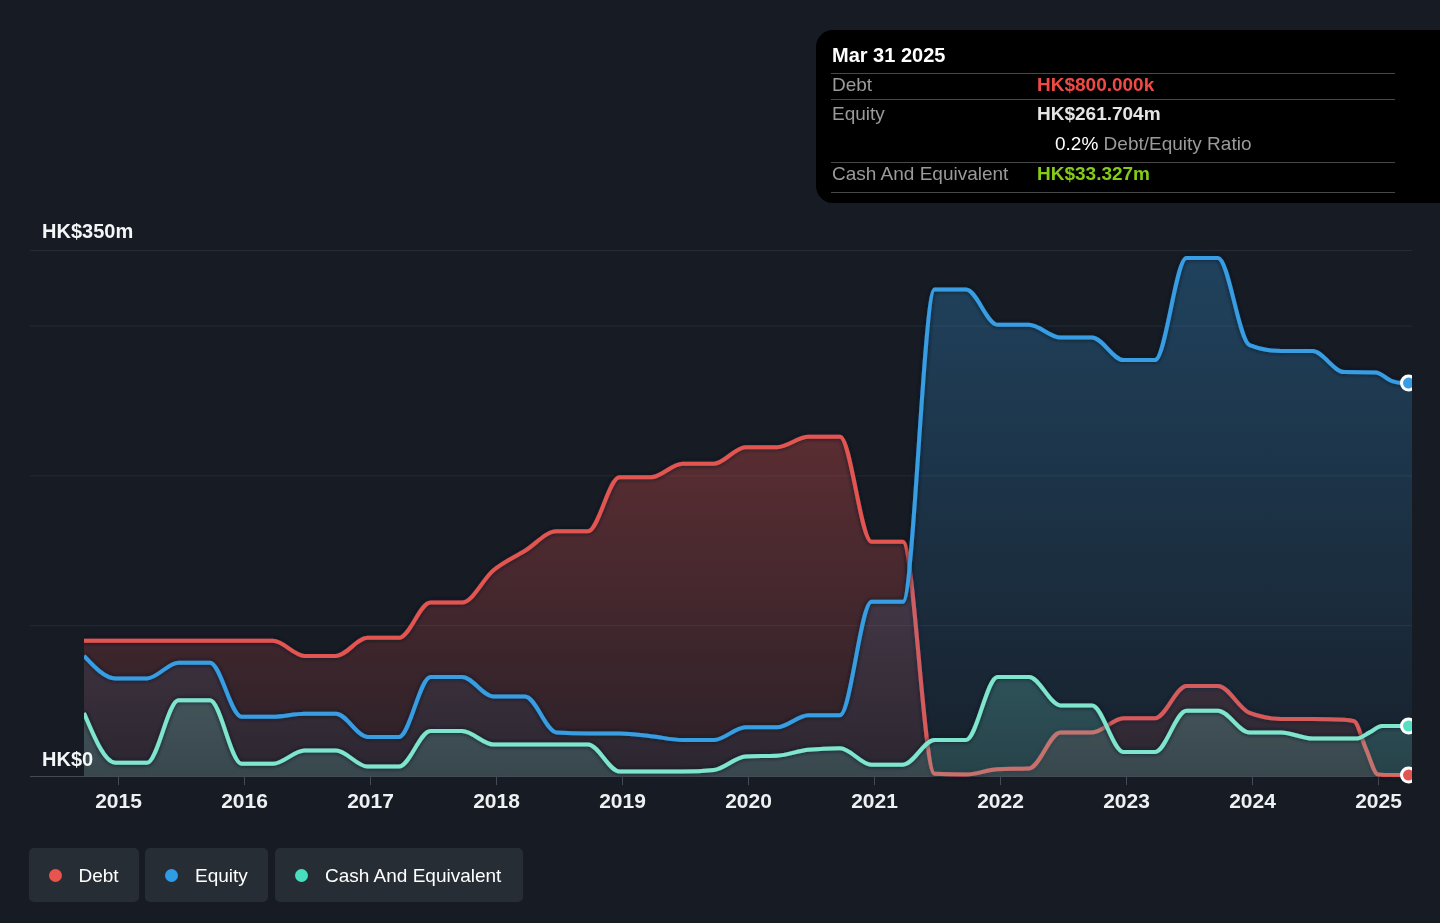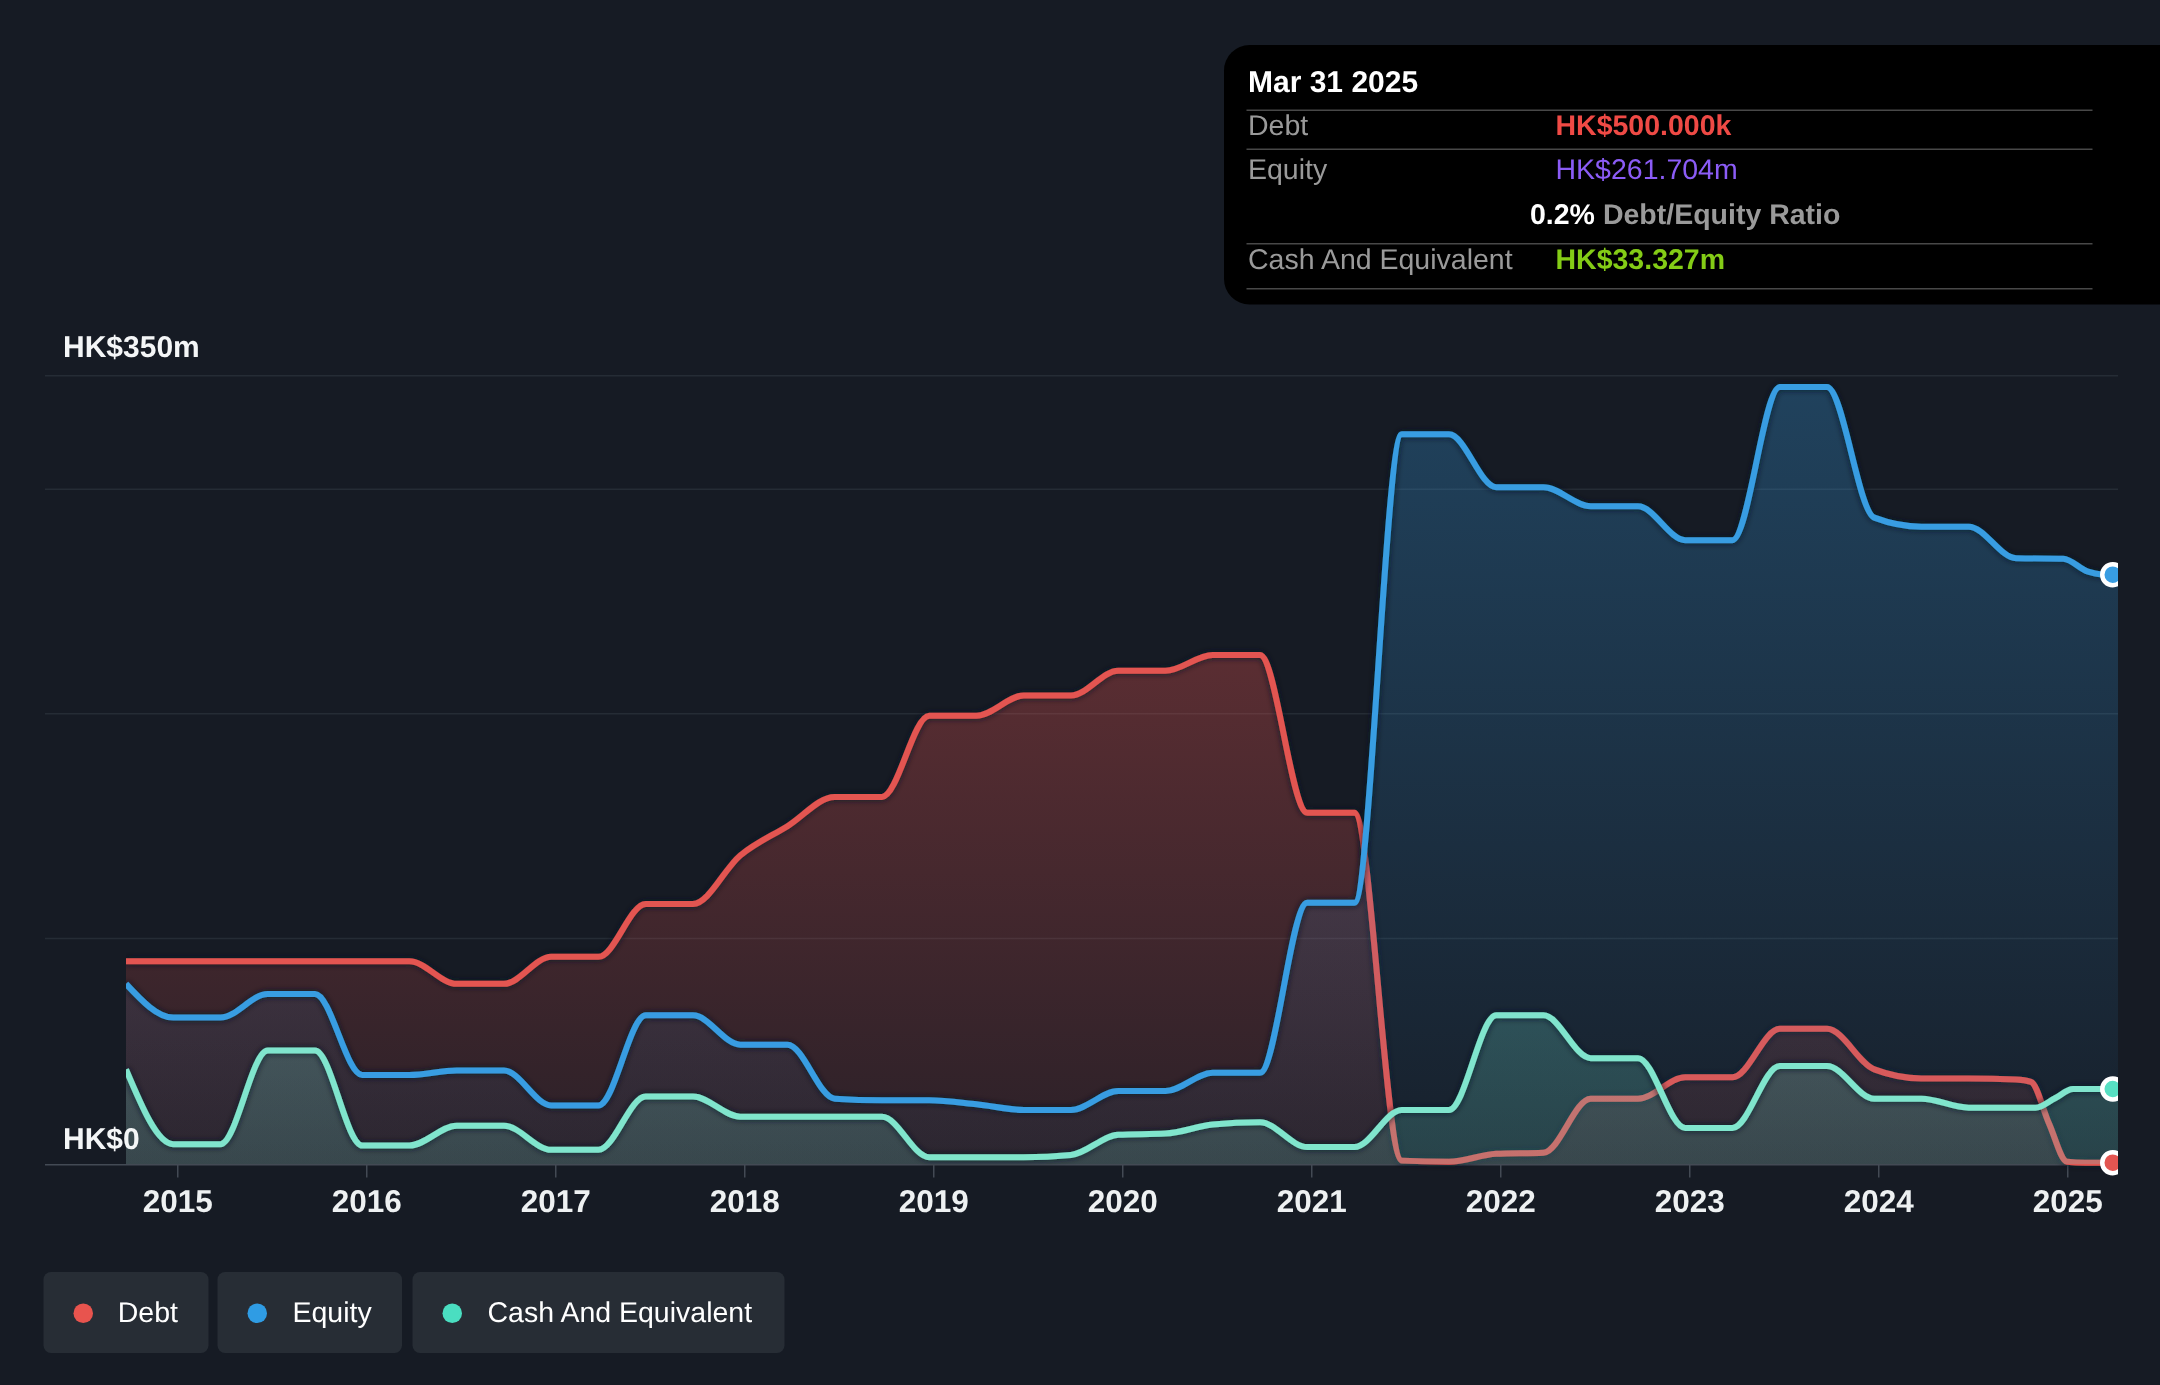--- a/index.html
+++ b/index.html
@@ -70,25 +70,25 @@
     <text x="1126.5" y="808" text-anchor="middle" font-family="Liberation Sans, sans-serif" font-size="21" font-weight="700" fill="#eef1f2">2023</text>
     <text x="1252.5" y="808" text-anchor="middle" font-family="Liberation Sans, sans-serif" font-size="21" font-weight="700" fill="#eef1f2">2024</text>
     <text x="1378.5" y="808" text-anchor="middle" font-family="Liberation Sans, sans-serif" font-size="21" font-weight="700" fill="#eef1f2">2025</text>
     <text x="42" y="238" font-family="Liberation Sans, sans-serif" font-size="20" font-weight="700" fill="#f4f6f7">HK$350m</text>
     <text x="42" y="766" font-family="Liberation Sans, sans-serif" font-size="20" font-weight="700" fill="#f4f6f7">HK$0</text>
   </svg>
 <div class="tooltip">
   <div class="trow" style="left:16px;top:14.6px;font-size:20px;font-weight:700;color:#fff">Mar 31 2025</div>
   <div class="tline" style="top:42.5px"></div>
   <div class="trow lbl" style="left:16px;top:45.2px">Debt</div>
-  <div class="trow" style="left:221px;top:45.2px;font-weight:700;color:#ef4a45">HK$500.000k</div>
+  <div class="trow" style="left:221px;top:45.2px;font-weight:700;color:#ef4a45">HK$800.000k</div>
   <div class="tline" style="top:69px"></div>
   <div class="trow lbl" style="left:16px;top:73.7px">Equity</div>
-  <div class="trow" style="left:221px;top:73.7px;font-weight:400;color:#8b5cf6">HK$261.704m</div>
-  <div class="trow" style="left:204px;top:103.9px;font-weight:700;color:#fff">0.2% <span style="color:#9a9a9a">Debt/Equity Ratio</span></div>
+  <div class="trow" style="left:221px;top:73.7px;font-weight:700;color:#e5e5e5">HK$261.704m</div>
+  <div class="trow" style="left:239px;top:103.9px;font-weight:400;color:#fff">0.2% <span style="color:#9a9a9a">Debt/Equity Ratio</span></div>
   <div class="tline" style="top:131.9px"></div>
   <div class="trow lbl" style="left:16px;top:134.1px">Cash And Equivalent</div>
   <div class="trow" style="left:221px;top:134.1px;font-weight:700;color:#84cc16">HK$33.327m</div>
   <div class="tline" style="top:161.7px"></div>
 </div>
 <div class="legbox" style="left:28.5px;width:110px">
     <span class="ldot" style="background:#e8544e"></span>
     <span class="ltext">Debt</span>
   </div>
 <div class="legbox" style="left:145px;width:123px">

